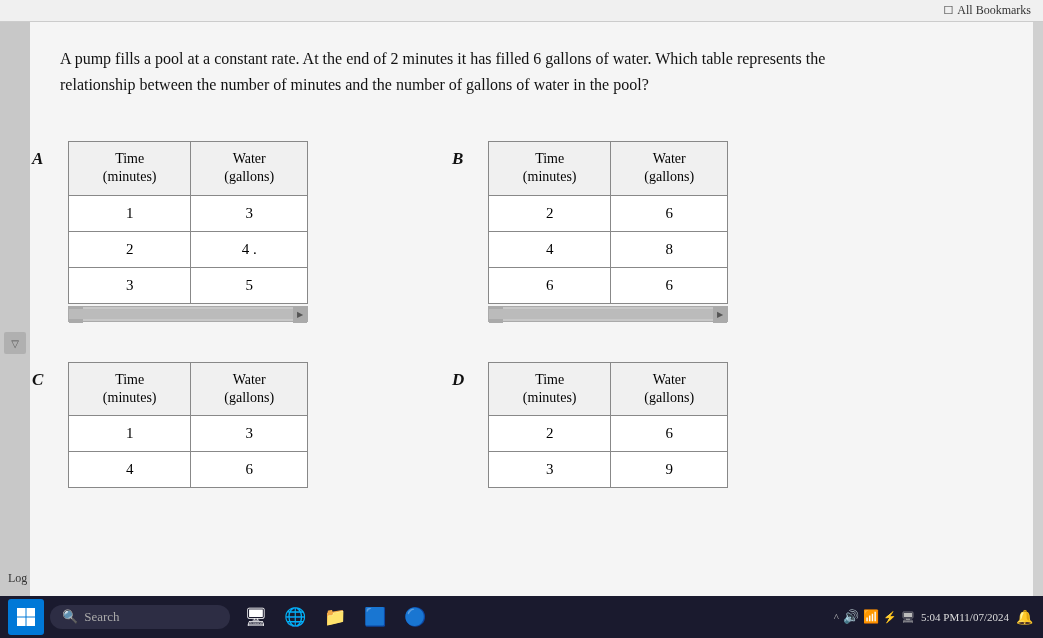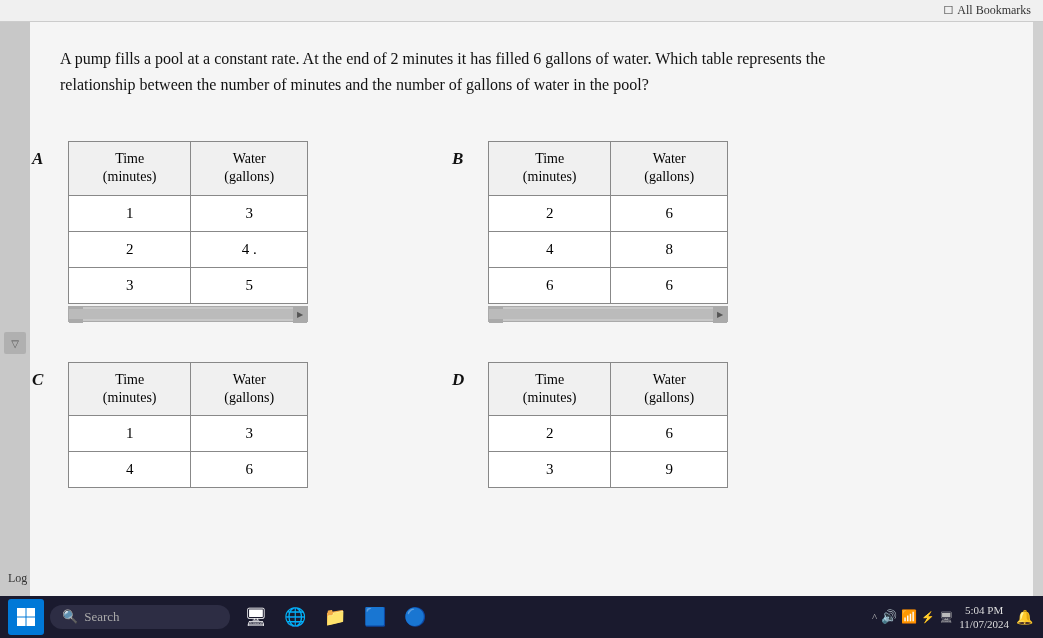--- a/index.html
+++ b/index.html
@@ -244,21 +244,20 @@
     .system-tray {
       display: flex;
       align-items: center;
       gap: 4px;
       color: #bbb;
       font-size: 13px;
     }
 
     .clock {
       display: flex;
-      flex-direction: column;
       align-items: center;
       color: #ddd;
       font-size: 11px;
       line-height: 1.3;
     }
 
     .notification-icon {
       width: 20px;
       height: 20px;
       display: flex;

